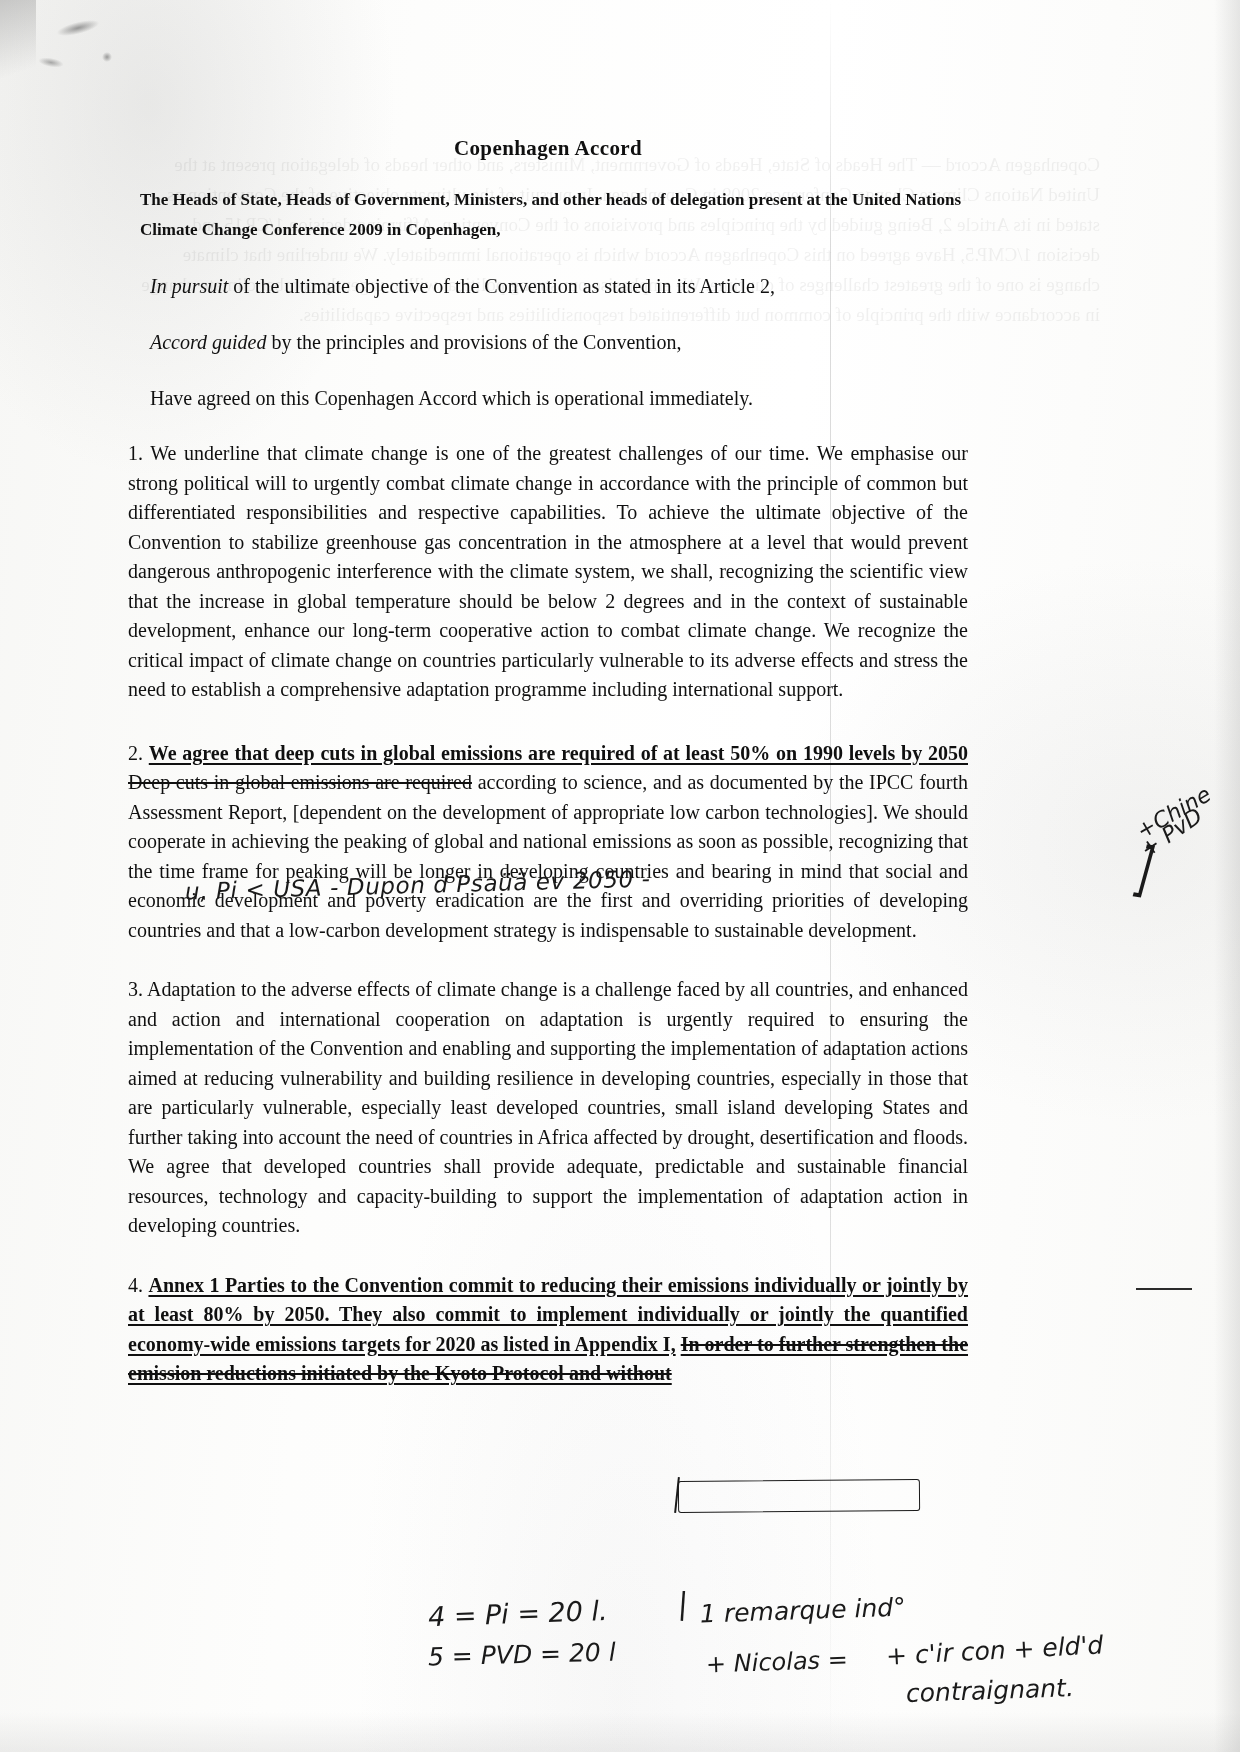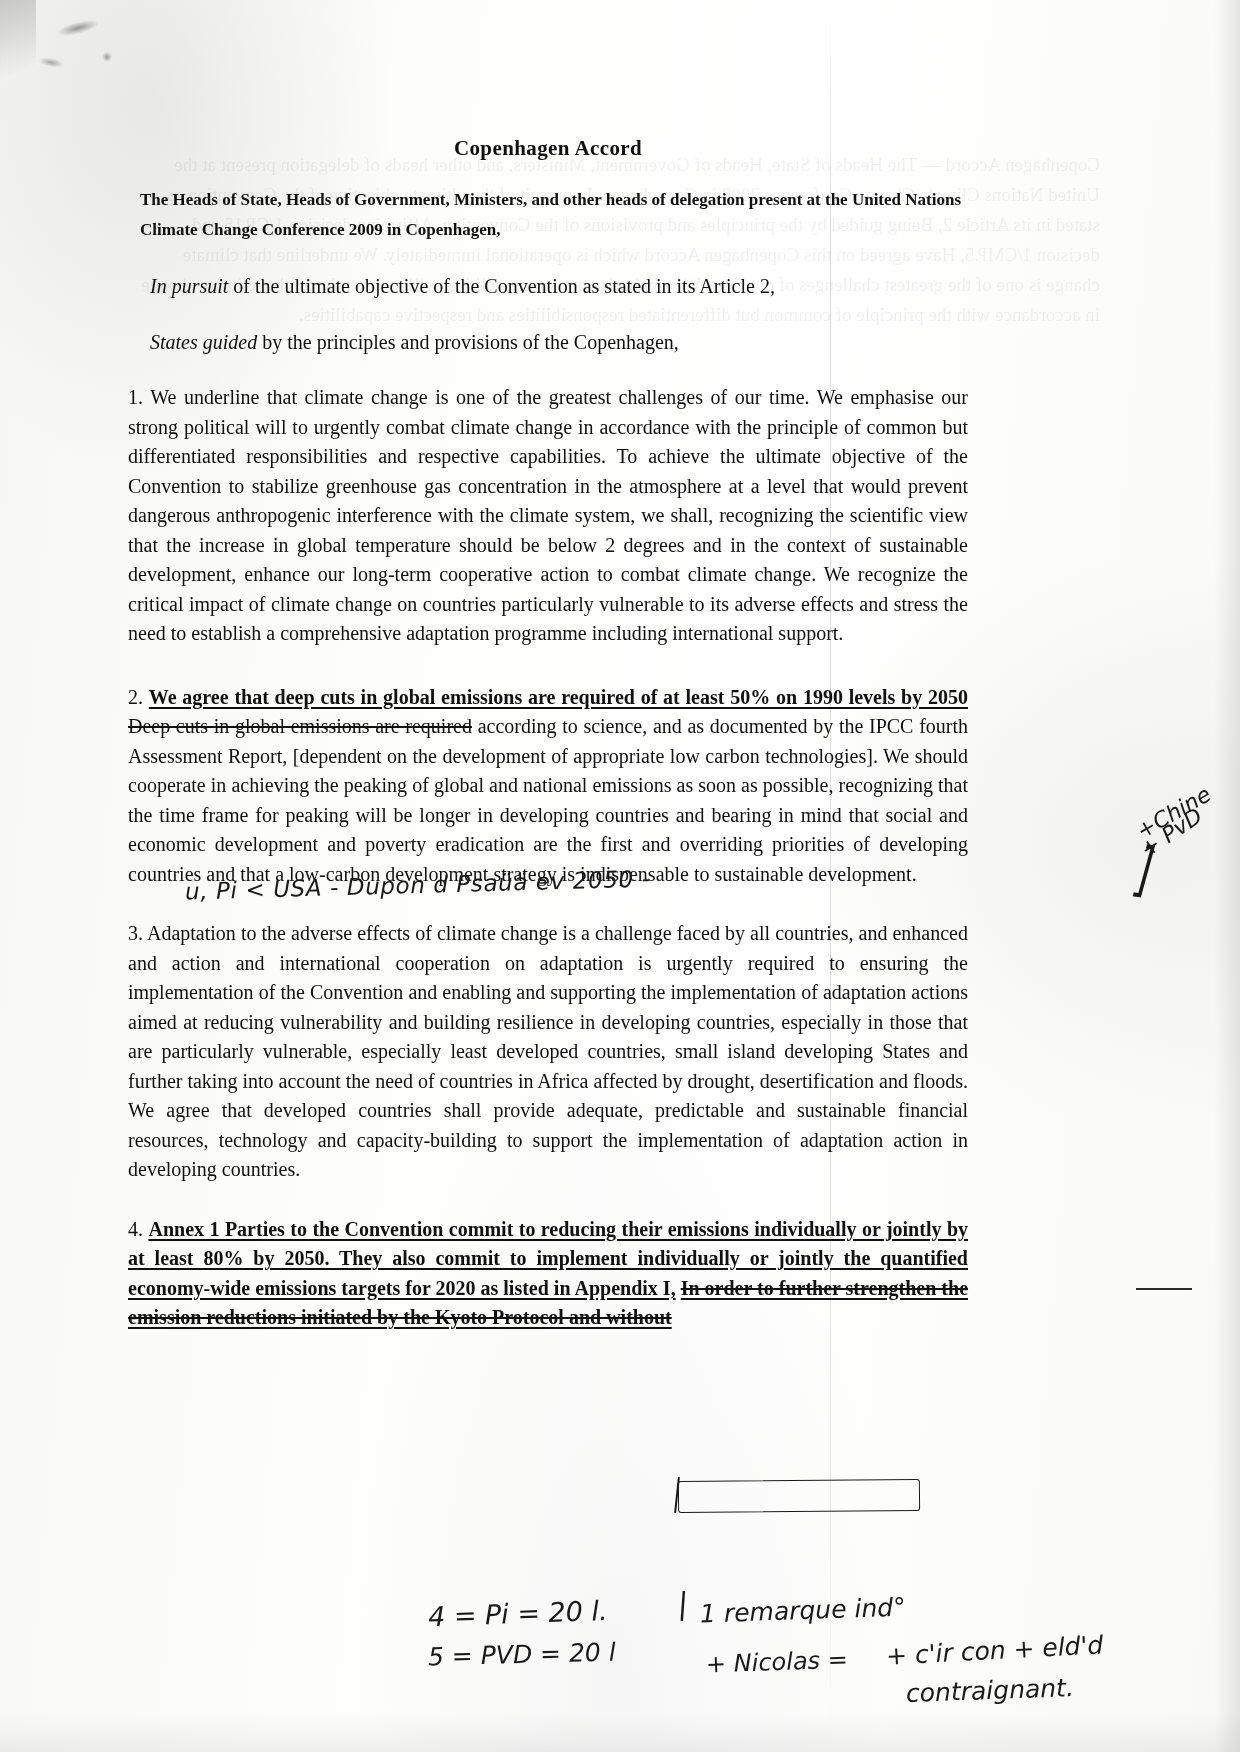--- a/index.html
+++ b/index.html
@@ -183,24 +183,27 @@
 
     <div class="doc-title">Copenhagen Accord</div>
 
     <div class="preamble">The Heads of State, Heads of Government, Ministers, and other heads of delegation present at the United Nations Climate Change Conference 2009 in Copenhagen,</div>
 
     <div class="stanza">
       <i>In pursuit</i><span> of the ultimate objective of the Convention as stated in its Article 2,</span>
     </div>
 
     <div class="stanza">
-      <i>States guided</i><span> by the principles and provisions of the Copenhagen,</span>
-    </div>
-
-
+      <i>Accord guided</i><span> by the principles and provisions of the Convention,</span>
+    </div>
+
+
+    <div class="stanza">
+      <span>Have agreed on this Copenhagen Accord which is operational immediately.</span>
+    </div>
 
     <div class="para tight">1. We underline that climate change is one of the greatest challenges of our time. We emphasise our strong political will to urgently combat climate change in accordance with the principle of common but differentiated responsibilities and respective capabilities. To achieve the ultimate objective of the Convention to stabilize greenhouse gas concentration in the atmosphere at a level that would prevent dangerous anthropogenic interference with the climate system, we shall, recognizing the scientific view that the increase in global temperature should be below 2 degrees and in the context of sustainable development, enhance our long-term cooperative action to combat climate change. We recognize the critical impact of climate change on countries particularly vulnerable to its adverse effects and stress the need to establish a comprehensive adaptation programme including international support.</div>
 
     <div class="para" style="margin-top:34px;">
       <span>2. </span><span class="u">We agree that deep cuts in global emissions are required of at least 50% on 1990 levels by 2050</span>
       <span class="strike">Deep cuts in global emissions are required</span>
       <span>according to science, and as documented by the IPCC fourth Assessment Report, [dependent on the development of appropriate low carbon technologies]. We should cooperate in achieving the peaking of global and national emissions as soon as possible, recognizing that the time frame for peaking will be longer in developing countries and bearing in mind that social and economic development and poverty eradication are the first and overriding priorities of developing countries and that a low-carbon development strategy is indispensable to sustainable development.</span>
     </div>
 
     <div class="para">3. Adaptation to the adverse effects of climate change is a challenge faced by all countries, and enhanced and action and international cooperation on adaptation is urgently required to ensuring the implementation of the Convention and enabling and supporting the implementation of adaptation actions aimed at reducing vulnerability and building resilience in developing countries, especially in those that are particularly vulnerable, especially least developed countries, small island developing States and further taking into account the need of countries in Africa affected by drought, desertification and floods. We agree that developed countries shall provide adequate, predictable and sustainable financial resources, technology and capacity-building to support the implementation of adaptation action in developing countries.</div>

